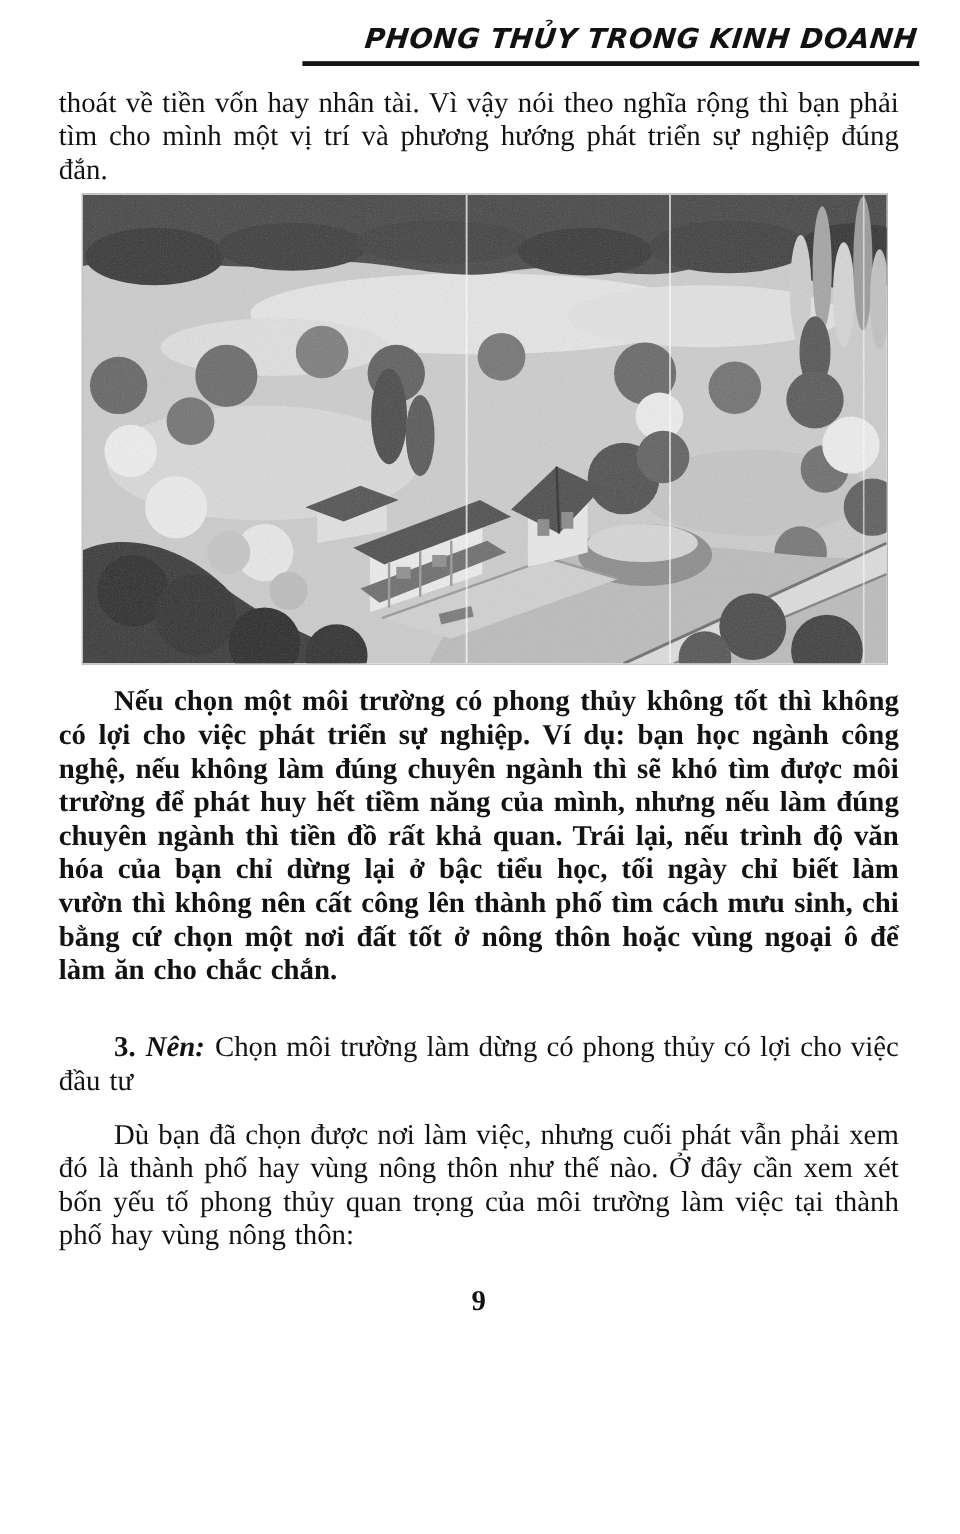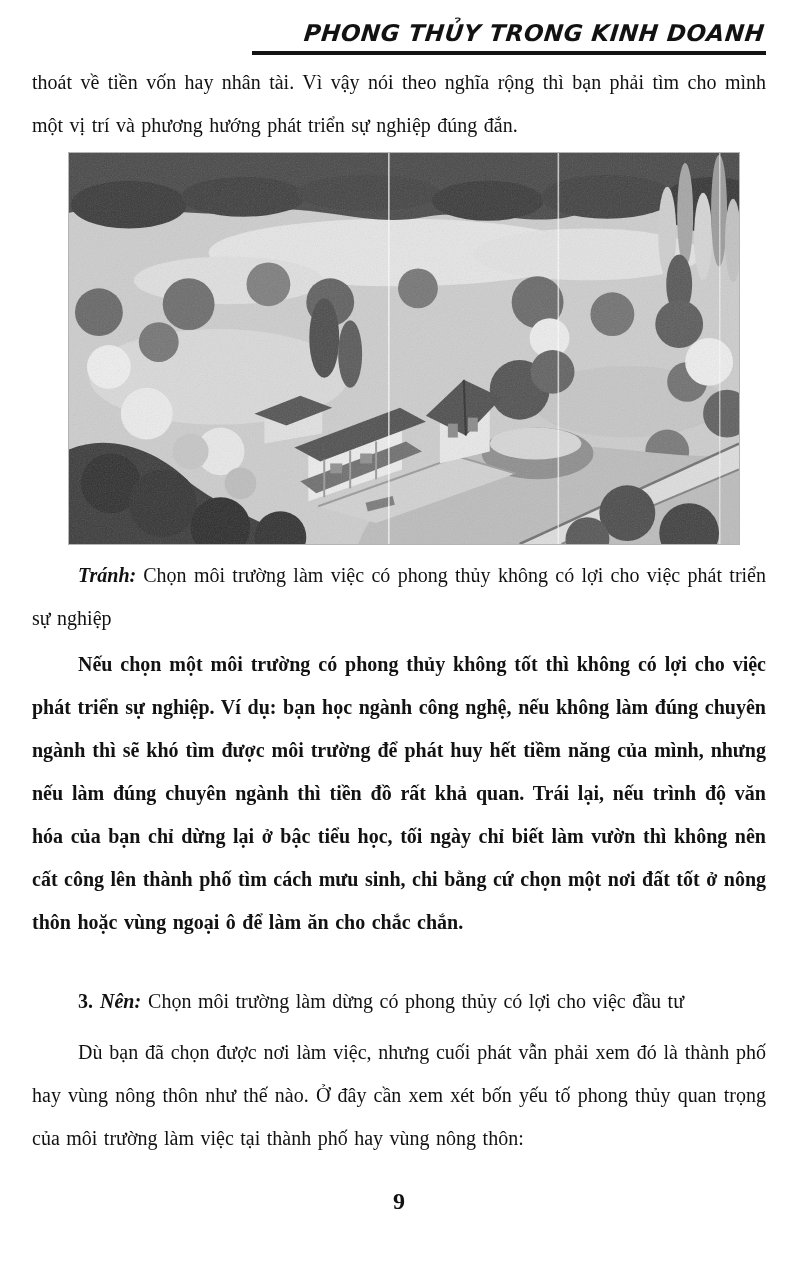--- a/index.html
+++ b/index.html
@@ -33,24 +33,24 @@
     font-family: "DejaVu Sans", sans-serif;
     font-weight: bold;
     font-style: italic;
     font-size: 23px;
     letter-spacing: 0.5px;
     transform: skewX(-6deg);
     white-space: nowrap;
   }
   
   .para {
-    font-size: 20px;
-    line-height: 43px;
+    font-size: 24px;
+    line-height: 28px;
     text-align: justify;
-    margin: 0;
+    margin: 17px;
     word-spacing: 1.5px;
   }
   .para.indent { text-indent: 46px; }
   .lead-label {
     font-weight: bold;
     font-style: italic;
     margin-right: 0.35em;
   }
   .lead-number {
     font-weight: bold;
@@ -189,23 +189,20 @@
       <circle cx="520" cy="388" r="22" fill="#555555"></circle>
 
       <rect x="320" y="0" width="1.6" height="393" fill="#ffffff" opacity="0.75"></rect>
       <rect x="490" y="0" width="1.6" height="393" fill="#ffffff" opacity="0.7"></rect>
       <rect x="652" y="0" width="1.4" height="393" fill="#ffffff" opacity="0.6"></rect>
 
       <rect width="672" height="393" filter="url(#noise)" opacity="0.22"></rect>
     </svg>
   </figure>
 
-  <p class="para indent p-caption">
-    <em class="lead-label">Tránh:</em><span>Chọn môi trường làm việc có phong thủy không có lợi cho việc phát triển sự nghiệp</span>
-  </p>
 
   <p class="para indent p-detail">Nếu chọn một môi trường có phong thủy không tốt thì không có lợi cho việc phát triển sự nghiệp. Ví dụ: bạn học ngành công nghệ, nếu không làm đúng chuyên ngành thì sẽ khó tìm được môi trường để phát huy hết tiềm năng của mình, nhưng nếu làm đúng chuyên ngành thì tiền đồ rất khả quan. Trái lại, nếu trình độ văn hóa của bạn chỉ dừng lại ở bậc tiểu học, tối ngày chỉ biết làm vườn thì không nên cất công lên thành phố tìm cách mưu sinh, chi bằng cứ chọn một nơi đất tốt ở nông thôn hoặc vùng ngoại ô để làm ăn cho chắc chắn.</p>
 
   <p class="para indent p-section">
     <span class="lead-number">3.</span><em class="lead-label">Nên:</em><span>Chọn môi trường làm dừng có phong thủy có lợi cho việc đầu tư</span>
   </p>
 
   <p class="para indent p-closing">Dù bạn đã chọn được nơi làm việc, nhưng cuối phát vẫn phải xem đó là thành phố hay vùng nông thôn như thế nào. Ở đây cần xem xét bốn yếu tố phong thủy quan trọng của môi trường làm việc tại thành phố hay vùng nông thôn:</p>
 
   <footer class="page-footer">

